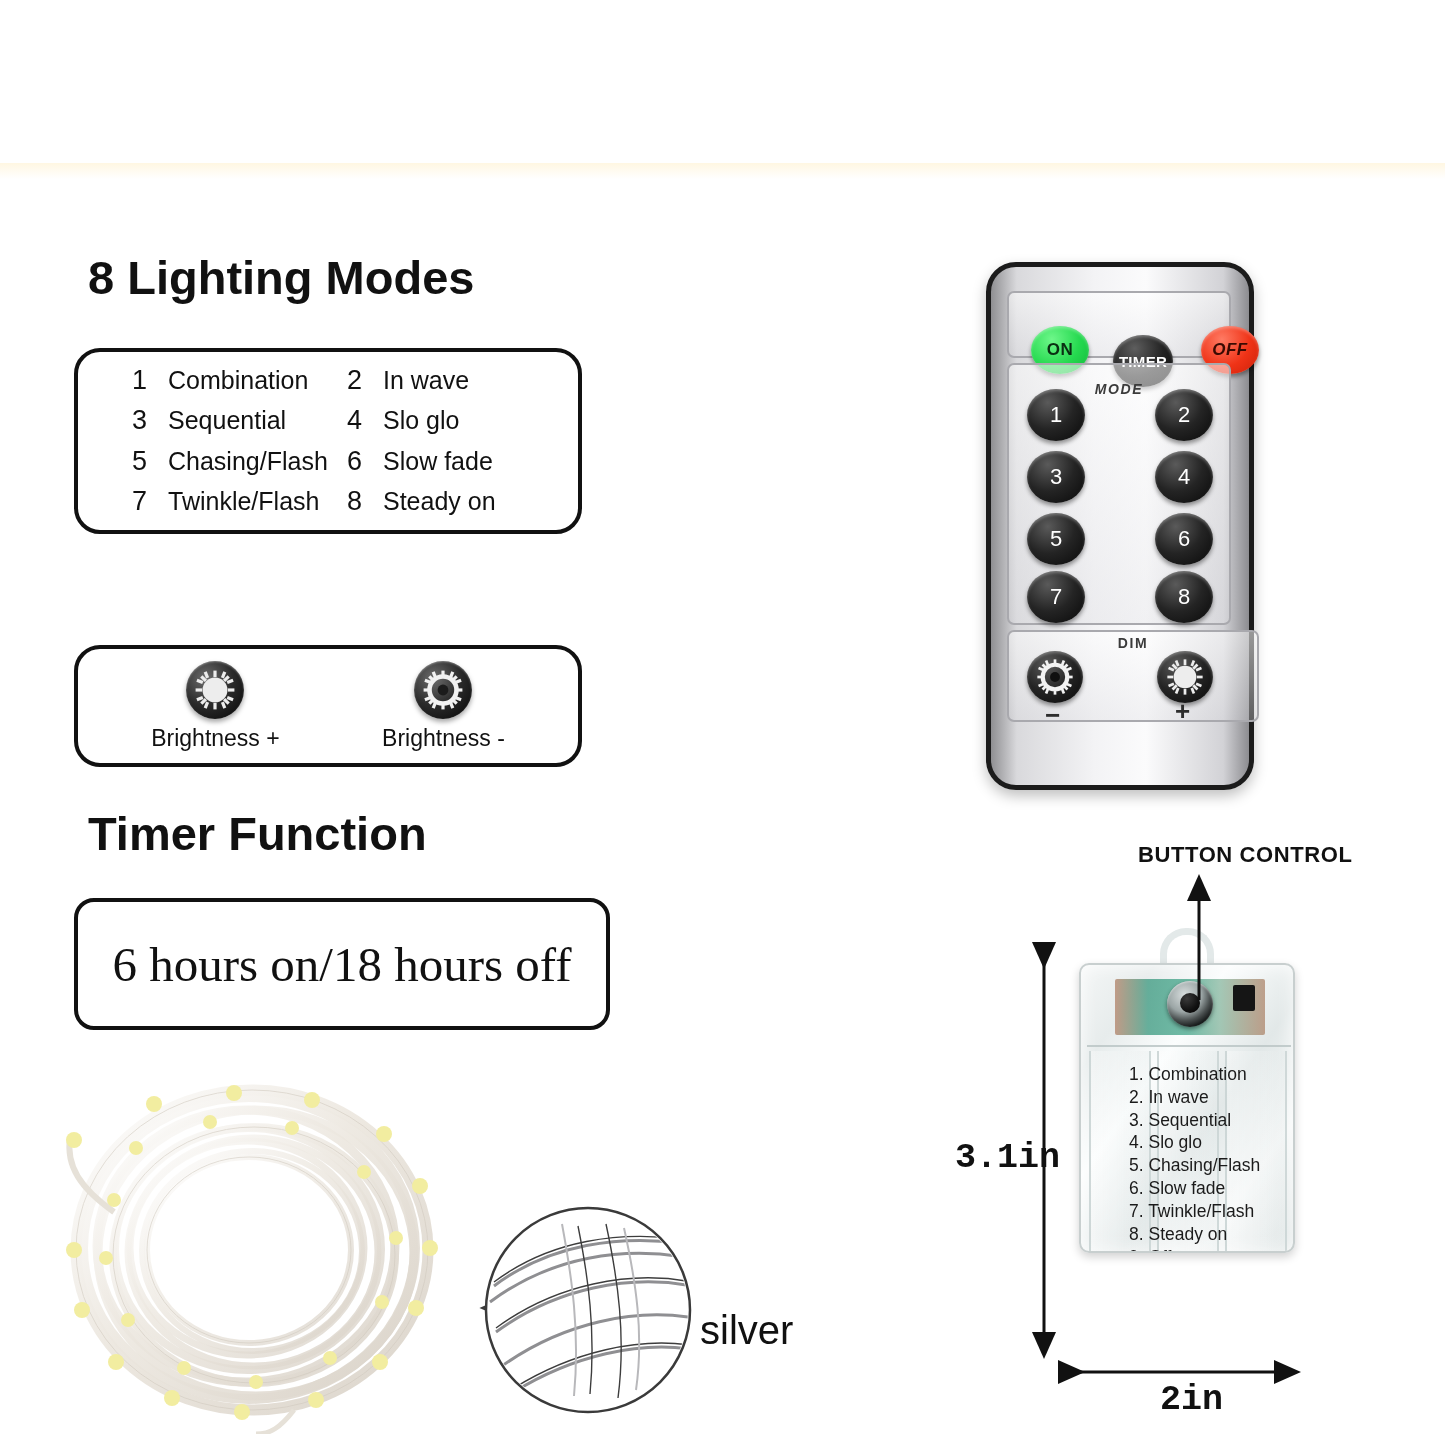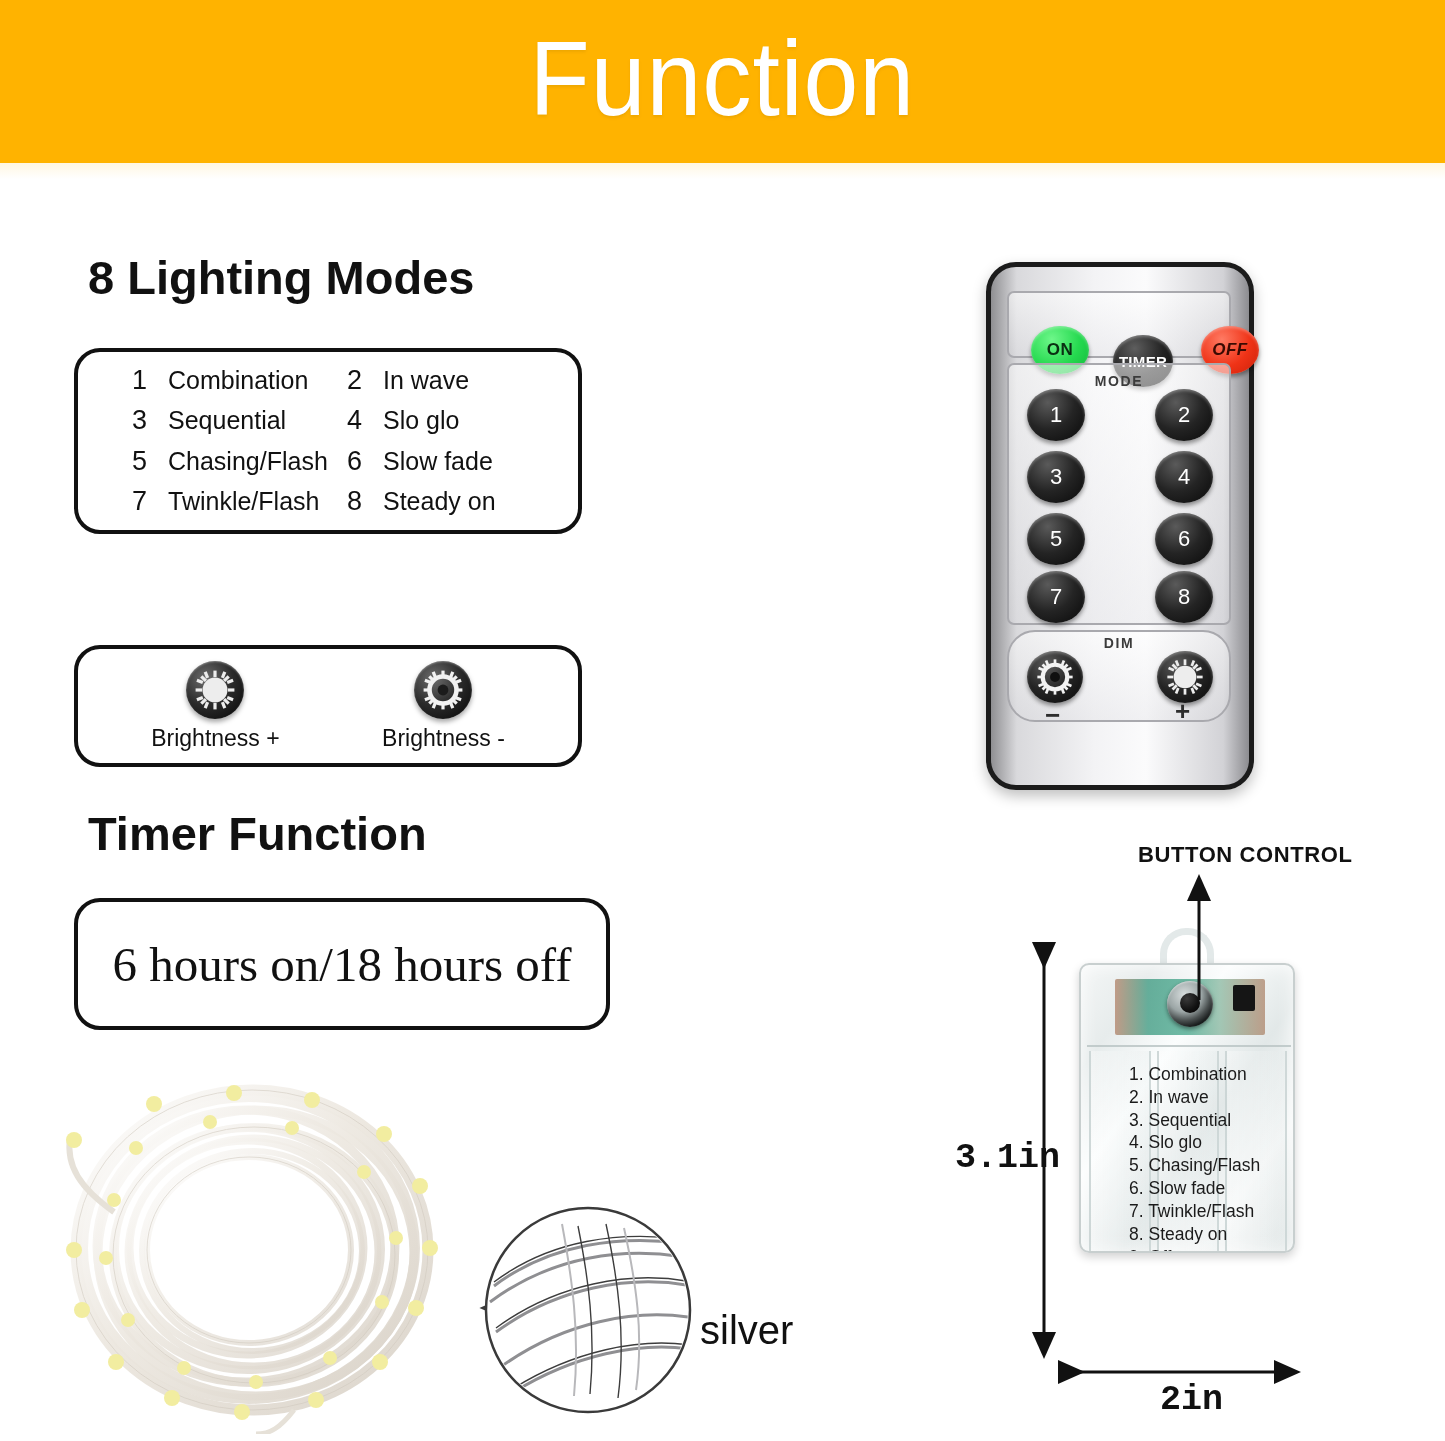--- a/index.html
+++ b/index.html
@@ -86,21 +86,21 @@
 
   .sunbtn{
     width:58px;height:58px;border-radius:50%;
     background:radial-gradient(circle at 34% 30%,#6d6d6d 0%,#2b2b2b 48%,#141414 78%,#050505 100%);
     position:relative;
     box-shadow:0 3px 5px rgba(0,0,0,.35), inset 0 1px 2px rgba(255,255,255,.35);
   }
   .sunbtn svg{position:absolute;left:50%;top:50%;transform:translate(-50%,-50%);}
 
   
-  #box-timer{left:74px;top:898px;width:536px;height:132px;}
+  #box-timer{left:74px;top:898px;width:536px;height:132px;border-radius:20px;}
   .timer-text{
     position:absolute;inset:0;
     display:flex;align-items:center;justify-content:center;
     font-family:"Liberation Serif", serif;
     font-size:49px;color:#111;white-space:nowrap;
   }
 
   
   #coil{position:absolute;left:44px;top:1062px;width:420px;height:372px;}
   #magnifier{position:absolute;left:460px;top:1190px;width:240px;height:240px;}
@@ -120,21 +120,21 @@
   }
   .pad{
     position:absolute;
     border:2px solid #a9a9ae;
     border-radius:7px;
     background:linear-gradient(to bottom,rgba(255,255,255,.55),rgba(222,222,226,.35));
     box-sizing:border-box;
   }
   #pad-top{left:16px;top:24px;width:224px;height:67px;}
   #pad-mode{left:16px;top:96px;width:224px;height:262px;}
-  #pad-dim{left:16px;top:363px;width:224px;height:92px;border-radius:28px;}
+  #pad-dim{left:16px;top:363px;width:252px;height:92px;}
 
   .rbtn{
     position:absolute;
     border-radius:50%;
     display:flex;align-items:center;justify-content:center;
     font-weight:bold;
     box-shadow:0 3px 4px rgba(0,0,0,.40), inset 0 2px 3px rgba(255,255,255,.30);
   }
   .rbtn.on{
     width:58px;height:48px;left:22px;top:33px;
@@ -237,23 +237,20 @@
   #dim-h{left:955px;top:1138px;}
   #dim-w{left:1160px;top:1380px;}
 
   svg.ovl{position:absolute;left:0;top:0;width:1445px;height:1441px;pointer-events:none;}
 </style>
 </head>
 <body>
 
 <div class="page">
 
-  <div class="banner">
-    <div class="banner-title">Function</div>
-  </div>
   <div class="banner-fade"></div>
 
   <div class="sec-title" id="t-modes">8 Lighting Modes</div>
 
   <div class="rbox" id="box-modes">
     <div class="modes-grid">
       <div class="mode-item">
         <span class="mode-num">1</span>
         <span class="mode-label">Combination</span>
       </div>
@@ -446,21 +443,21 @@
   <div class="silver-label">silver</div>
 
   <div id="remote">
     <div class="pad" id="pad-top">
       <div class="rbtn on">ON</div>
       <div class="rbtn timer">TIMER</div>
       <div class="rbtn off">OFF</div>
     </div>
 
     <div class="pad" id="pad-mode">
-      <div class="pad-cap" style="top:8px;">MODE</div>
+      <div class="pad-cap" style="top:16px;font-style:italic;">MODE</div>
       <div class="rbtn numbtn" style="left:18px;top:24px;">1</div>
       <div class="rbtn numbtn" style="left:146px;top:24px;">2</div>
       <div class="rbtn numbtn" style="left:18px;top:86px;">3</div>
       <div class="rbtn numbtn" style="left:146px;top:86px;">4</div>
       <div class="rbtn numbtn" style="left:18px;top:148px;">5</div>
       <div class="rbtn numbtn" style="left:146px;top:148px;">6</div>
       <div class="rbtn numbtn" style="left:18px;top:206px;">7</div>
       <div class="rbtn numbtn" style="left:146px;top:206px;">8</div>
     </div>
 

